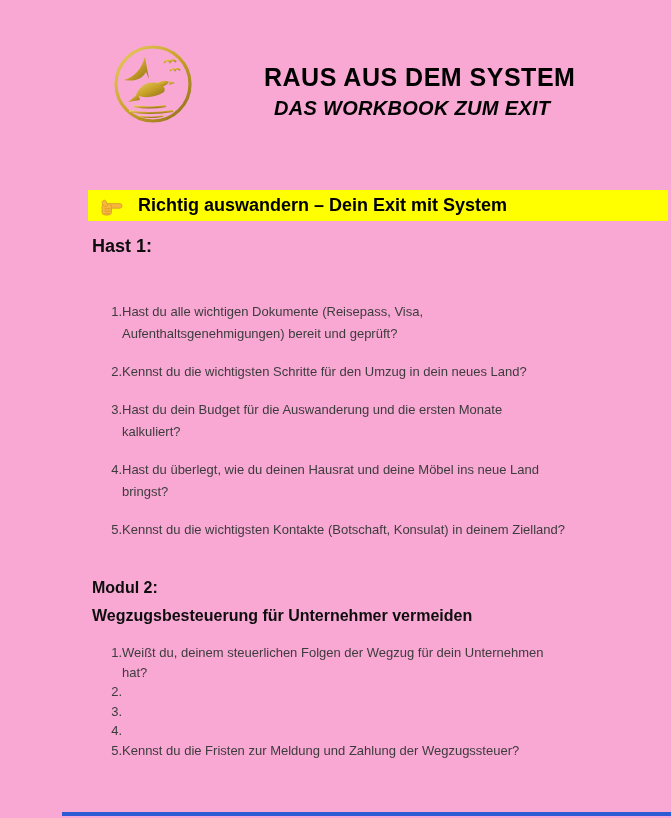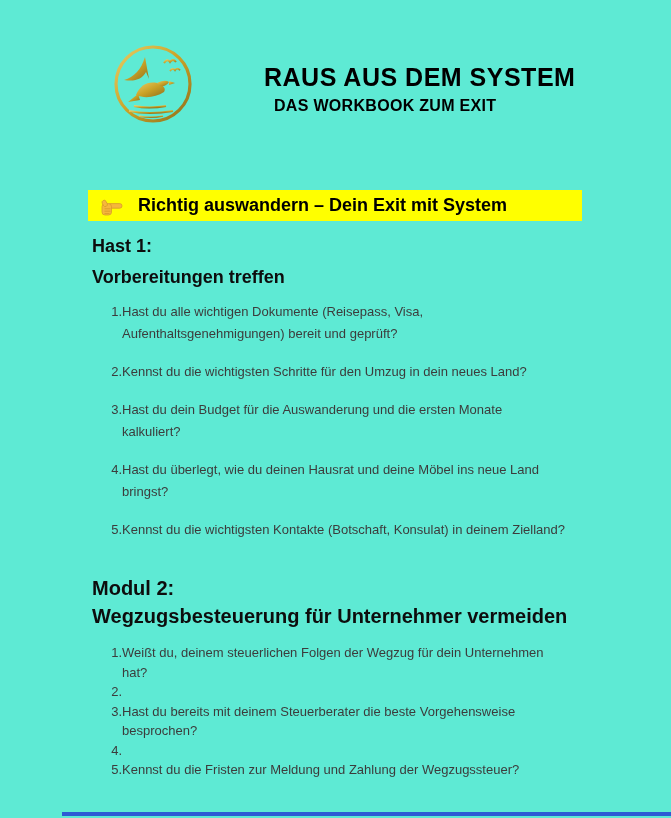--- a/index.html
+++ b/index.html
@@ -1,50 +1,50 @@
 <!DOCTYPE html>
 <html><head>
 <meta charset="utf-8">
 <style>
   html,body{margin:0;padding:0;background:#ffffff;}
   #page{
     position:relative;
     width:671px;height:818px;
-    background:#5eead4;
+    background:#f9a8d4;
     font-family:"Liberation Sans", sans-serif;
     overflow:hidden;
   }
   
   .logo{position:absolute;left:112px;top:43px;width:82px;height:82px;}
   .title{
     position:absolute;left:264px;top:63px;
     font-size:25px;font-weight:bold;color:#000;
     letter-spacing:.5px;white-space:nowrap;
   }
   .subtitle{
     position:absolute;left:274px;top:97px;
-    font-size:16px;font-weight:bold;color:#000;
-    letter-spacing:.3px;white-space:nowrap;
+    font-size:20px;font-weight:bold;color:#000;
+    letter-spacing:.3px;white-space:nowrap;font-style:italic;
   }
   
   .headline{
-    position:absolute;left:88px;top:190px;width:494px;height:31px;
+    position:absolute;left:88px;top:190px;width:580px;height:31px;
     background:#ffff00;
     display:flex;align-items:center;
     padding-left:12px;box-sizing:border-box;
   }
   .headline .hand{width:24px;height:24px;flex:0 0 auto;margin-top:2px;}
   .headline .hl-text{
     margin-left:14px;
     font-size:18px;font-weight:bold;color:#000;white-space:nowrap;
   }
   
   .mod-title{position:absolute;left:92px;color:#0d0d0d;font-weight:bold;}
   .m1-title{top:231px;font-size:18px;line-height:31px;}
-  .m2-title{top:574px;font-size:20px;line-height:28px;}
+  .m2-title{top:574px;font-size:16px;line-height:28px;}
   .mod-title div{white-space:nowrap;}
   
   .qlist{position:absolute;left:96px;width:552px;}
   .m1-list{top:301px;}
   .m2-list{top:643px;}
   .q-item{display:flex;color:#3c3c3c;font-size:13px;}
   .m1-list .q-item{line-height:22px;margin-bottom:16px;}
   .m2-list .q-item{line-height:19.5px;margin-bottom:0;}
   .q-num{flex:0 0 26px;text-align:right;}
   .q-text{white-space:pre-line;}
@@ -97,21 +97,20 @@
         <rect x="2" y="8.6" width="9.5" height="11.4" rx="3" fill="#f6b73c"></rect>
         <rect x="2.6" y="5.2" width="4.2" height="6.5" rx="2" fill="#f6b73c" transform="rotate(-28 4.7 8.4)"></rect>
       </g>
       <path d="M4.5 13.8 h6 M4.5 16.2 h6 M4.5 18.6 h5" stroke="#d89c2a" stroke-width="0.9" fill="none"></path>
     </svg>
     <span class="hl-text">Richtig auswandern – Dein Exit mit System</span>
   </div>
 
   <div class="mod-title m1-title">
     <div>Hast 1:</div>
-    <div>Vorbereitungen treffen</div>
   </div>
 
   <div class="qlist m1-list">
     <div class="q-item">
       <span class="q-num">1.</span>
       <span class="q-text">Hast du alle wichtigen Dokumente (Reisepass, Visa,
 Aufenthaltsgenehmigungen) bereit und geprüft?</span>
     </div>
     <div class="q-item">
       <span class="q-num">2.</span>
@@ -142,22 +141,20 @@
     <div class="q-item">
       <span class="q-num">1.</span>
       <span class="q-text">Weißt du, deinem steuerlichen Folgen der Wegzug für dein Unternehmen
 hat?</span>
     </div>
     <div class="q-item">
       <span class="q-num">2.</span>
     </div>
     <div class="q-item">
       <span class="q-num">3.</span>
-      <span class="q-text">Hast du bereits mit deinem Steuerberater die beste Vorgehensweise
-besprochen?</span>
     </div>
     <div class="q-item">
       <span class="q-num">4.</span>
     </div>
     <div class="q-item">
       <span class="q-num">5.</span>
       <span class="q-text">Kennst du die Fristen zur Meldung und Zahlung der Wegzugssteuer?</span>
     </div>
   </div>
 

